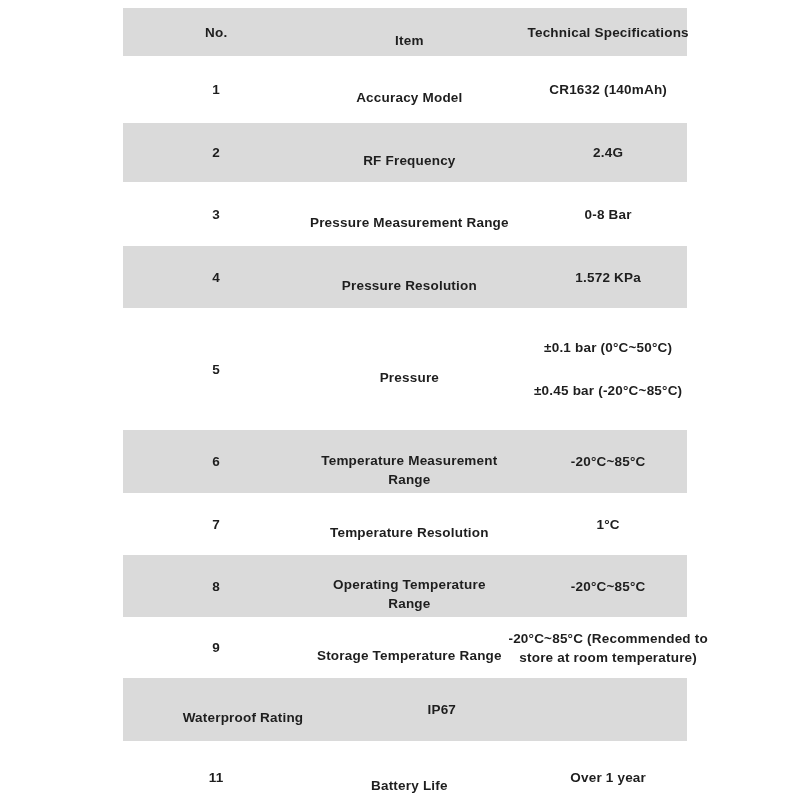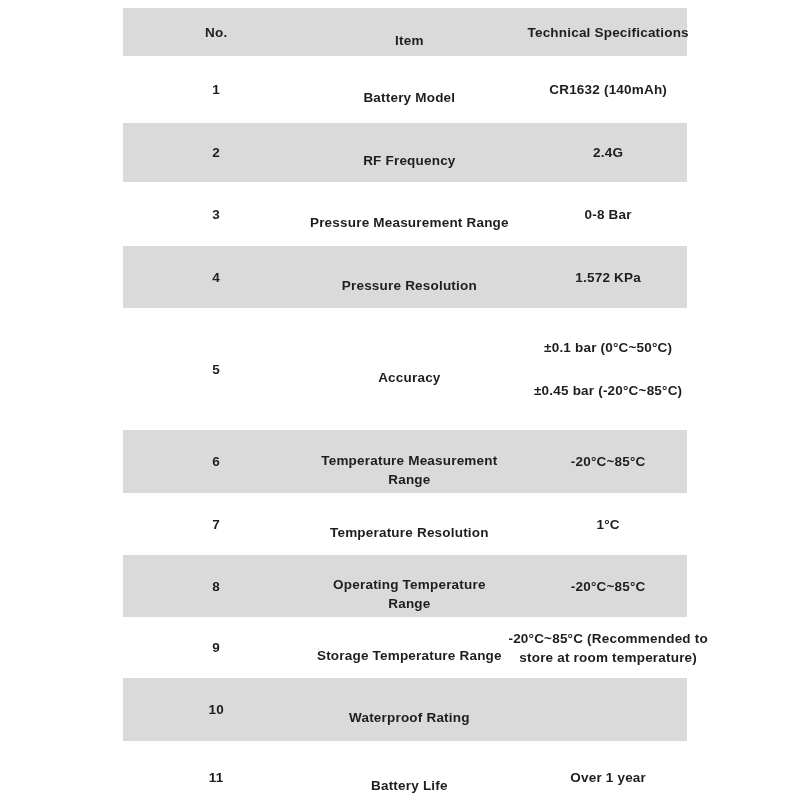--- a/index.html
+++ b/index.html
@@ -49,21 +49,21 @@
       <div class="cell col-spec th">
           <span class="line">Technical Specifications</span>
         </div>
     </div>
 
     <div class="row">
       <div class="cell col-no">
           <span class="line">1</span>
         </div>
       <div class="cell col-item">
-          <span class="line">Battery Model</span>
+          <span class="line">Accuracy Model</span>
         </div>
       <div class="cell col-spec">
           <span class="line">CR1632 (140mAh)</span>
         </div>
     </div>
 
     <div class="row shade">
       <div class="cell col-no">
           <span class="line">2</span>
         </div>
@@ -97,21 +97,21 @@
       <div class="cell col-spec">
           <span class="line">1.572 KPa</span>
         </div>
     </div>
 
     <div class="row row-accuracy">
       <div class="cell col-no">
           <span class="line">5</span>
         </div>
       <div class="cell col-item">
-        <span class="line">Accuracy</span>
+        <span class="line">Pressure</span>
       </div>
       <div class="cell col-spec">
         <span class="line">±0.1 bar (0°C~50°C)</span>
         <span class="line">±0.45 bar (-20°C~85°C)</span>
       </div>
     </div>
 
     <div class="row shade">
       <div class="cell col-no">
           <span class="line">6</span>
@@ -157,25 +157,25 @@
       <div class="cell col-item">
           <span class="line">Storage Temperature Range</span>
         </div>
       <div class="cell col-spec">
         <span class="line">-20°C~85°C (Recommended to</span>
         <span class="line">store at room temperature)</span>
       </div>
     </div>
 
     <div class="row shade">
-      <div class="cell col-no">
-          <span class="line">10</span>
-        </div>
       <div class="cell col-item">
           <span class="line">Waterproof Rating</span>
+        </div>
+      <div class="cell col-spec">
+          <span class="line">IP67</span>
         </div>
     </div>
 
     <div class="row">
       <div class="cell col-no">
           <span class="line">11</span>
         </div>
       <div class="cell col-item">
           <span class="line">Battery Life</span>
         </div>

